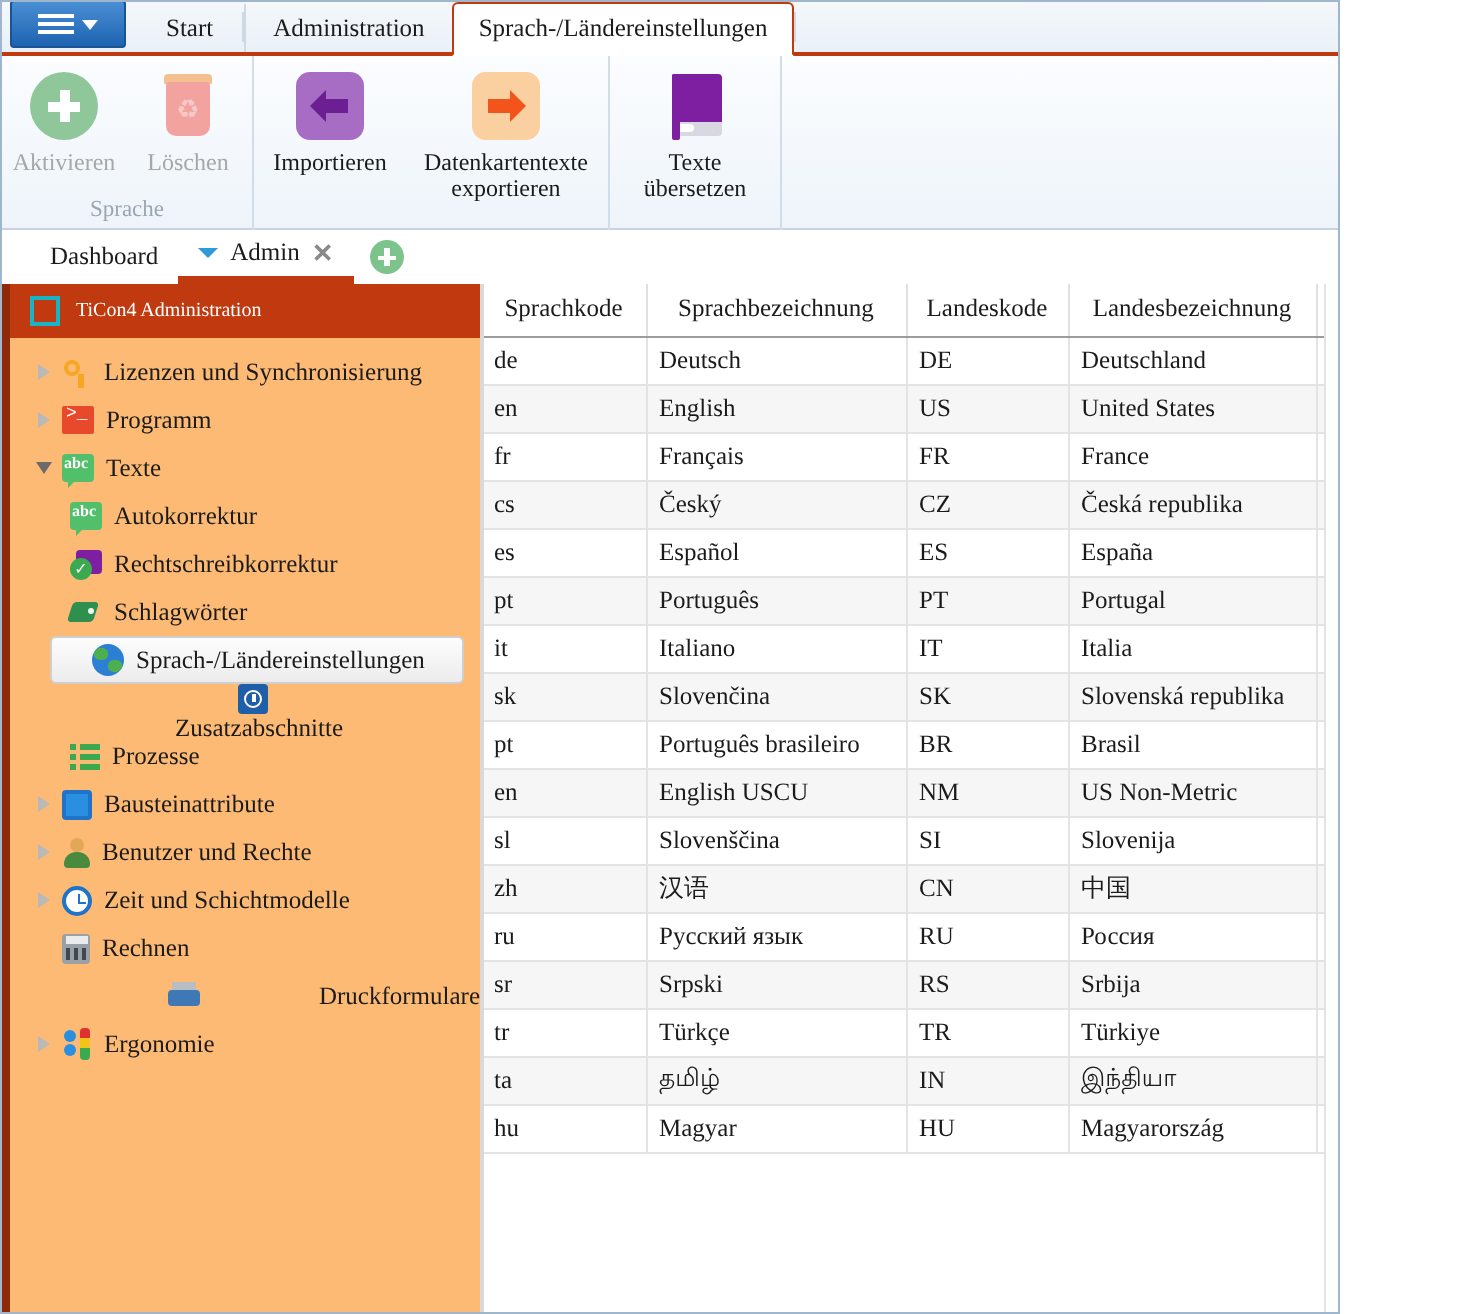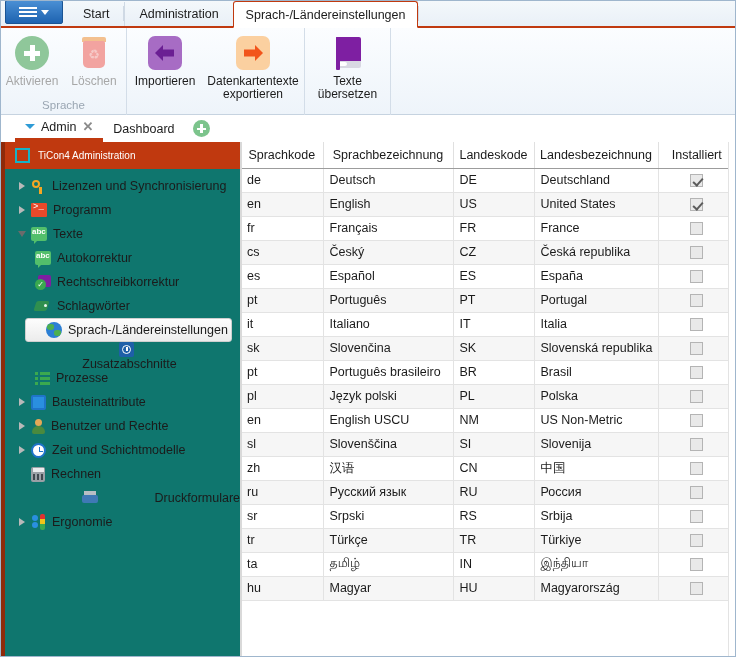--- a/index.html
+++ b/index.html
@@ -8,26 +8,27 @@
   }
   body {
     width: 736px; height: 657px;
     font-family: "Liberation Sans", sans-serif;
     font-size: 12px;
     color: #1a1a1a;
     overflow: hidden;
     position: relative;
   }
   #app {
-    width: 736px; height: 657px;
+    width: 670px; height: 657px;
     position: relative;
     box-sizing: border-box;
     border: 1px solid #9fb6cd;
     background: #ffffff;
     overflow: hidden;
+    font-family: Liberation Serif, serif;
   }
 
   
   .ribbon-tabstrip {
     height: 27px;
     background: linear-gradient(180deg,#f4f8fb 0%,#e9f0f7 100%);
     border-bottom: 2px solid #c0390f;
     display: flex;
     align-items: flex-end;
     position: relative;
@@ -264,21 +265,21 @@
     position: absolute; width: 6px; height: 6px; border: 2px solid #17b3c7;
   }
   .ic-frame span:nth-child(1){ left:0; top:0; border-right:none; border-bottom:none; }
   .ic-frame span:nth-child(2){ right:0; top:0; border-left:none; border-bottom:none; }
   .ic-frame span:nth-child(3){ left:0; bottom:0; border-right:none; border-top:none; }
   .ic-frame span:nth-child(4){ right:0; bottom:0; border-left:none; border-top:none; }
 
   .tree {
     position: absolute;
     top: 27px; left: 0; right: 0; bottom: 0;
-    background: #0f766e;
+    background: #fdba74;
     border-left: 4px solid #8e2a0a;
     box-sizing: border-box;
     padding-top: 5px;
     overflow: hidden;
   }
   .tnode {
     height: 24px;
     display: flex; align-items: center;
     font-size: 12.5px;
     color: #1b1b1b;
@@ -506,27 +507,27 @@
         </div>
       </div>
       <div class="rgroup-title"></div>
     </div>
 
     <div class="rgroup" style="flex:1;"></div>
   </div>
 
   <div class="doctabs">
     <div id="doc-tabs" style="display:flex;align-items:center;height:27px;">
+        <div class="doctab">
+          <span>Dashboard</span>
+        </div>
         <div class="doctab active">
           <span class="chev-down"></span>
           <span>Admin</span>
           <span class="close-x">✕</span>
-        </div>
-        <div class="doctab">
-          <span>Dashboard</span>
         </div>
       </div>
     <div class="addtab"></div>
   </div>
 
   <div class="main">
 
     <div class="leftpane">
       <div class="panel-header">
         <span class="ic-frame">
@@ -701,27 +702,20 @@
               <td><span class="cb"></span></td>
             </tr>
             <tr>
               <td>pt</td>
               <td>Português brasileiro</td>
               <td>BR</td>
               <td>Brasil</td>
               <td><span class="cb"></span></td>
             </tr>
             <tr>
-              <td>pl</td>
-              <td>Język polski</td>
-              <td>PL</td>
-              <td>Polska</td>
-              <td><span class="cb"></span></td>
-            </tr>
-            <tr>
               <td>en</td>
               <td>English USCU</td>
               <td>NM</td>
               <td>US Non-Metric</td>
               <td><span class="cb"></span></td>
             </tr>
             <tr>
               <td>sl</td>
               <td>Slovenščina</td>
               <td>SI</td>

